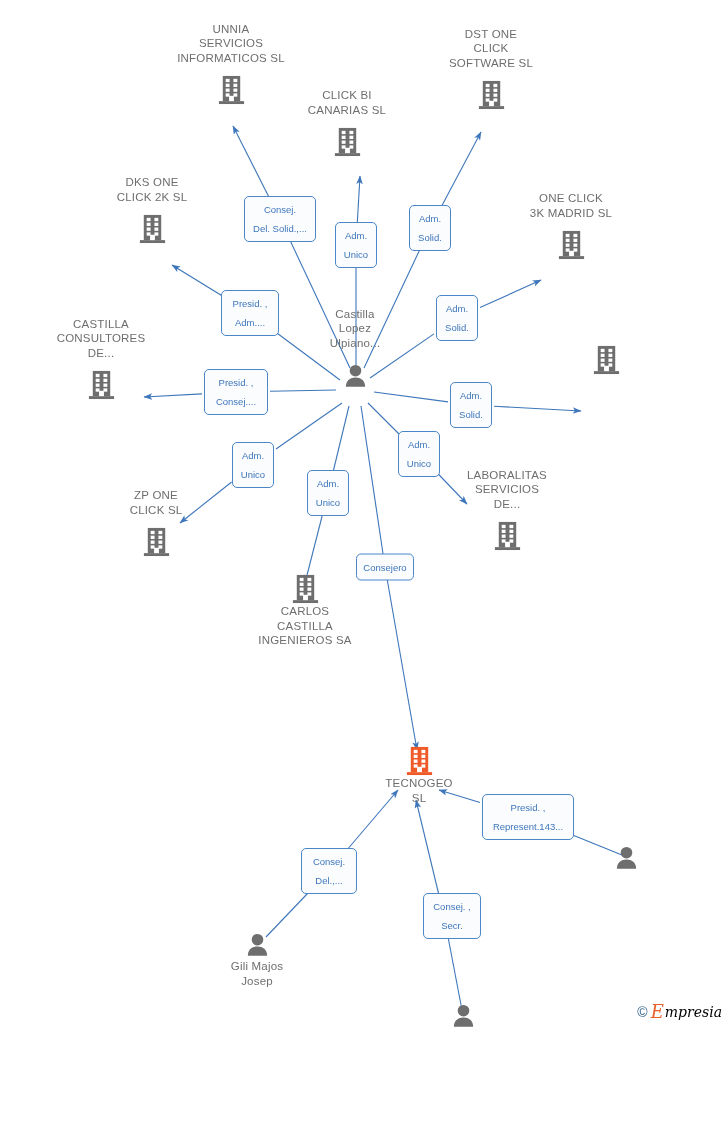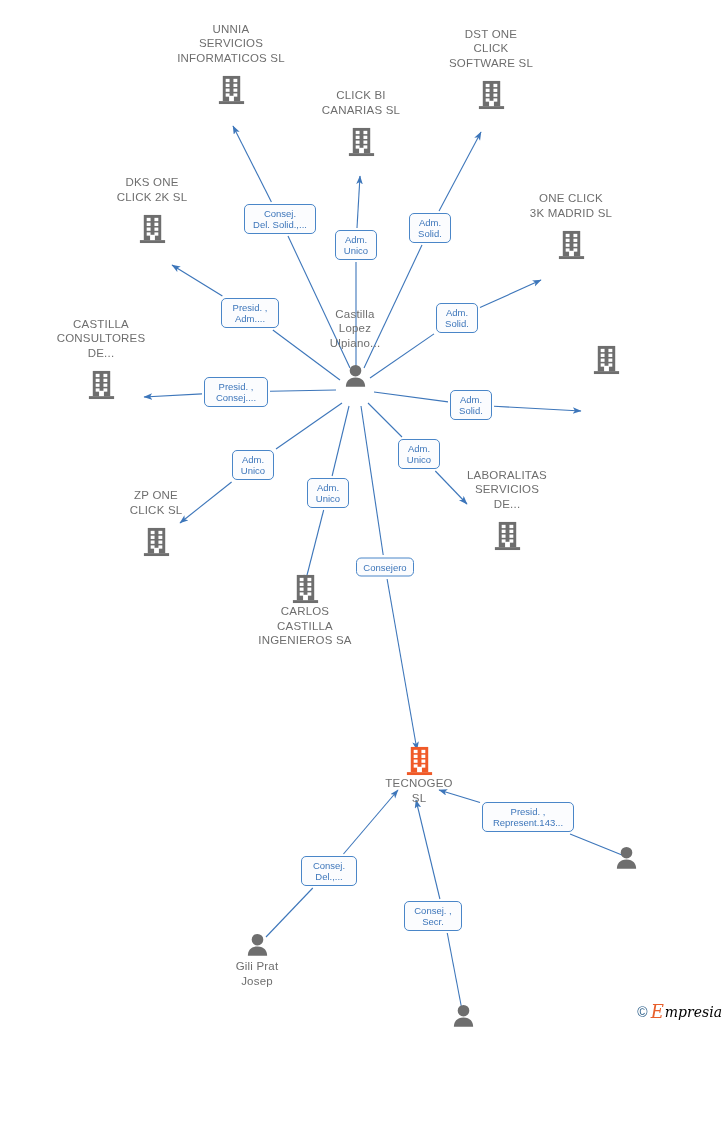--- a/index.html
+++ b/index.html
@@ -48,21 +48,21 @@
     align-items: flex-end;
     justify-content: center;
   }
   .rel-label {
     position: absolute;
     border: 1px solid #4a86c8;
     border-radius: 5px;
     background: #fbfcfe;
     color: #3d76ba;
     font-size: 9.5px;
-    line-height: 11px;
+    line-height: 19px;
     text-align: center;
     padding: 3px 6px;
     white-space: pre-line;
     box-sizing: border-box;
     transform: translate(-50%, -50%);
   }
   .watermark {
     position: absolute;
     right: 6px;
     bottom: 8px;
@@ -151,21 +151,21 @@
               <rect x="9" y="20" width="4" height="3.4"></rect>
               <rect x="17" y="5" width="4" height="3.4"></rect>
               <rect x="17" y="10" width="4" height="3.4"></rect>
               <rect x="17" y="15" width="4" height="3.4"></rect>
               <rect x="17" y="20" width="4" height="3.4"></rect>
               <rect x="12.5" y="22.5" width="5" height="5.5"></rect>
             </g>
           </svg>
         </div>
       </div>
-      <div class="node" style="top: 88px; left: 361px;">
+      <div class="node" style="top: 88px; left: 347px;">
         <div class="node-label company">CLICK BI
 CANARIAS SL</div>
         <div class="icon-wrap">
           <svg width="31" height="31" viewBox="0 0 30 32">
             <g fill="#6e6e6e">
               <path d="M6 2 h18 v26 h-18 z"></path>
               <rect x="2" y="28" width="26" height="3"></rect>
             </g>
             <g fill="#ffffff">
               <rect x="9" y="5" width="4" height="3.4"></rect>
@@ -405,21 +405,21 @@
       </div>
       <div class="node" style="top: 919px; left: 257px;">
         <div class="icon-wrap">
           <svg width="27" height="27" viewBox="0 0 26 28">
             <g fill="#6e6e6e">
               <circle cx="13" cy="8" r="6"></circle>
               <path d="M13 15 c-7 0 -10 4.5 -10 9.5 h20 c0 -5 -3 -9.5 -10 -9.5 z"></path>
             </g>
           </svg>
         </div>
-        <div class="node-label person">Gili Prat
+        <div class="node-label person">Gili Majos
 Josep</div>
       </div>
       <div class="node" style="top: 990px; left: 463px;">
         <div class="icon-wrap">
           <svg width="27" height="27" viewBox="0 0 26 28">
             <g fill="#6e6e6e">
               <circle cx="13" cy="8" r="6"></circle>
               <path d="M13 15 c-7 0 -10 4.5 -10 9.5 h20 c0 -5 -3 -9.5 -10 -9.5 z"></path>
             </g>
           </svg>
@@ -453,21 +453,21 @@
 Solid.</div>
       <div class="rel-label" style="left: 253px; top: 465px; width: 42px;">Adm.
 Unico</div>
       <div class="rel-label" style="left: 419px; top: 454px; width: 42px;">Adm.
 Unico</div>
       <div class="rel-label" style="left: 328px; top: 493px; width: 42px;">Adm.
 Unico</div>
       <div class="rel-label" style="left: 385px; top: 567px; width: 58px;">Consejero</div>
       <div class="rel-label" style="left: 329px; top: 871px; width: 56px;">Consej.
 Del.,...</div>
-      <div class="rel-label" style="left: 433px; top: 916px; width: 58px;">Consej. ,
+      <div class="rel-label" style="left: 452px; top: 916px; width: 58px;">Consej. ,
 Secr.</div>
       <div class="rel-label" style="left: 528px; top: 817px; width: 92px;">Presid. ,
 Represent.143...</div>
     </div>
 
   <div class="watermark">
     <span class="wm-c">©</span>
     <span class="wm-e">E</span>
     <span class="wm-text">mpresia</span>
   </div>

